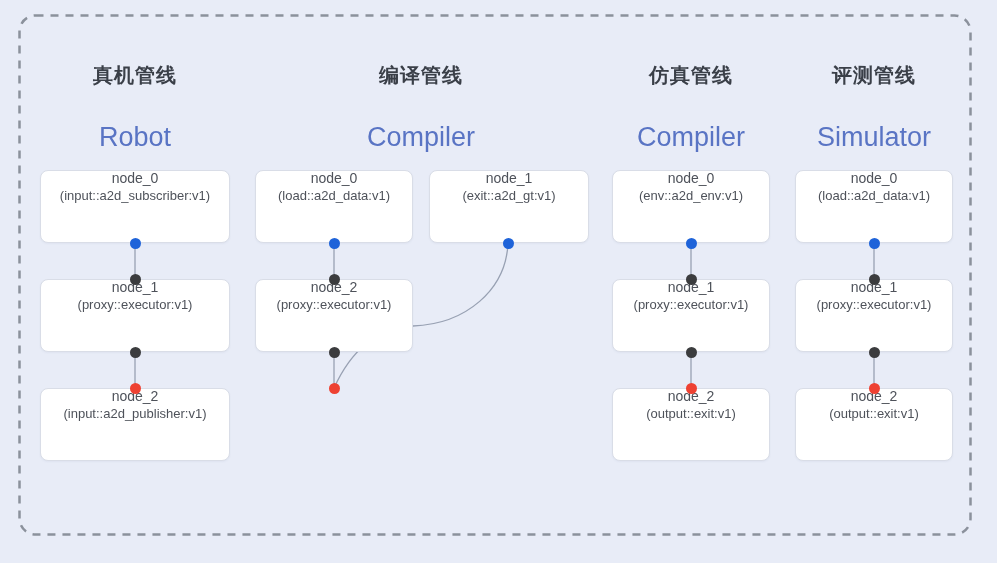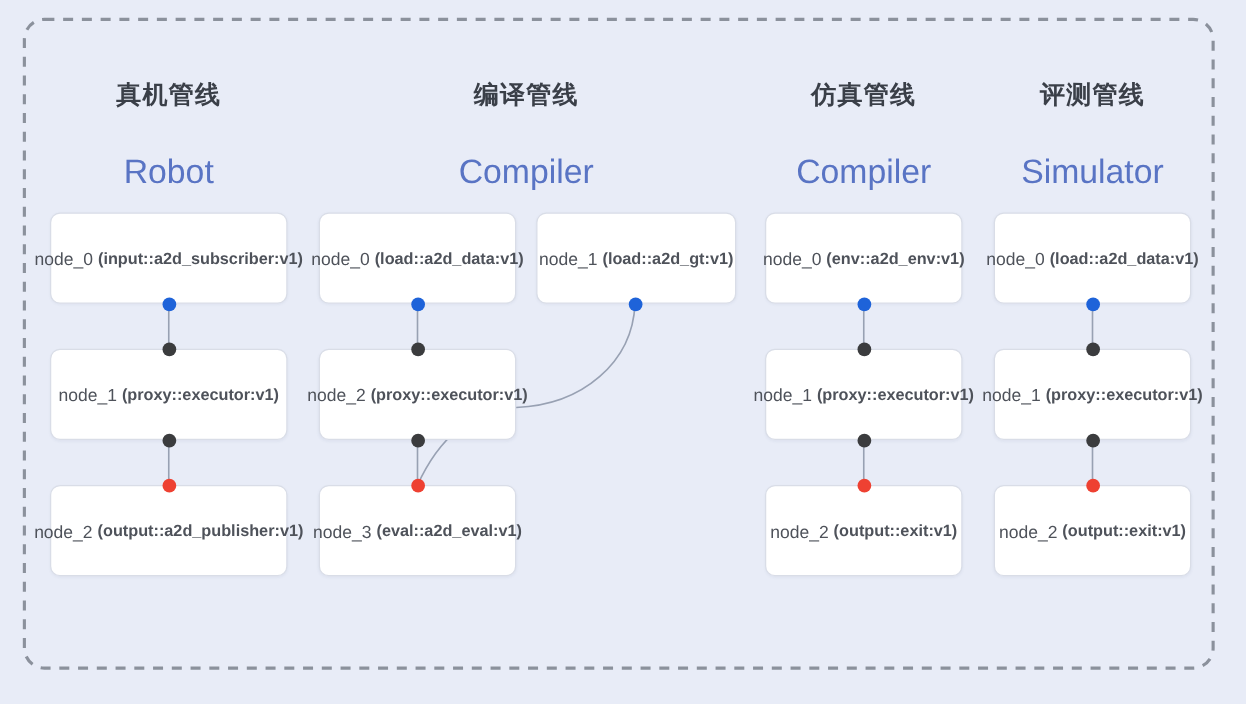--- a/index.html
+++ b/index.html
@@ -48,36 +48,34 @@
     color:var(--title-en);
   }
   .node{
     position:absolute;
     height:73px;
     background:var(--box-bg);
     border:1px solid var(--box-border);
     border-radius:8px;
     box-sizing:border-box;
     display:flex;
-    flex-direction:row;
+    flex-direction:column;
     align-items:center;
-    justify-content:center;
     gap:4px;
     box-shadow:0 1px 2px rgba(60,70,110,0.05);
   }
   .node-name{
     font-size:14px;
     color:var(--node-text);
     line-height:1;
   }
   .node-impl{
     font-size:13px;
     color:var(--node-text);
     line-height:1;
-    font-weight:bold;
   }
   .dot{
     position:absolute;
     width:11px;height:11px;
     border-radius:50%;
   }
   .dot.blue{background:var(--dot-blue);}
   .dot.dark{background:var(--dot-dark);}
   .dot.red{background:var(--dot-red);}
 </style>
@@ -123,38 +121,34 @@
   <div class="node" style="left:40px;top:170px;width:190px;">
     <div class="node-name">node_0</div>
     <div class="node-impl">(input::a2d_subscriber:v1)</div>
   </div>
   <div class="node" style="left:40px;top:279px;width:190px;">
     <div class="node-name">node_1</div>
     <div class="node-impl">(proxy::executor:v1)</div>
   </div>
   <div class="node" style="left:40px;top:388px;width:190px;">
     <div class="node-name">node_2</div>
-    <div class="node-impl">(output::a2d_publisher:v1)</div>
+    <div class="node-impl">(input::a2d_publisher:v1)</div>
   </div>
 
   <div class="node" style="left:255px;top:170px;width:158px;">
     <div class="node-name">node_0</div>
     <div class="node-impl">(load::a2d_data:v1)</div>
   </div>
   <div class="node" style="left:429px;top:170px;width:160px;">
     <div class="node-name">node_1</div>
-    <div class="node-impl">(load::a2d_gt:v1)</div>
+    <div class="node-impl">(exit::a2d_gt:v1)</div>
   </div>
   <div class="node" style="left:255px;top:279px;width:158px;">
     <div class="node-name">node_2</div>
     <div class="node-impl">(proxy::executor:v1)</div>
-  </div>
-  <div class="node" style="left:255px;top:388px;width:158px;">
-    <div class="node-name">node_3</div>
-    <div class="node-impl">(eval::a2d_eval:v1)</div>
   </div>
 
   <div class="node" style="left:612px;top:170px;width:158px;">
     <div class="node-name">node_0</div>
     <div class="node-impl">(env::a2d_env:v1)</div>
   </div>
   <div class="node" style="left:612px;top:279px;width:158px;">
     <div class="node-name">node_1</div>
     <div class="node-impl">(proxy::executor:v1)</div>
   </div>

